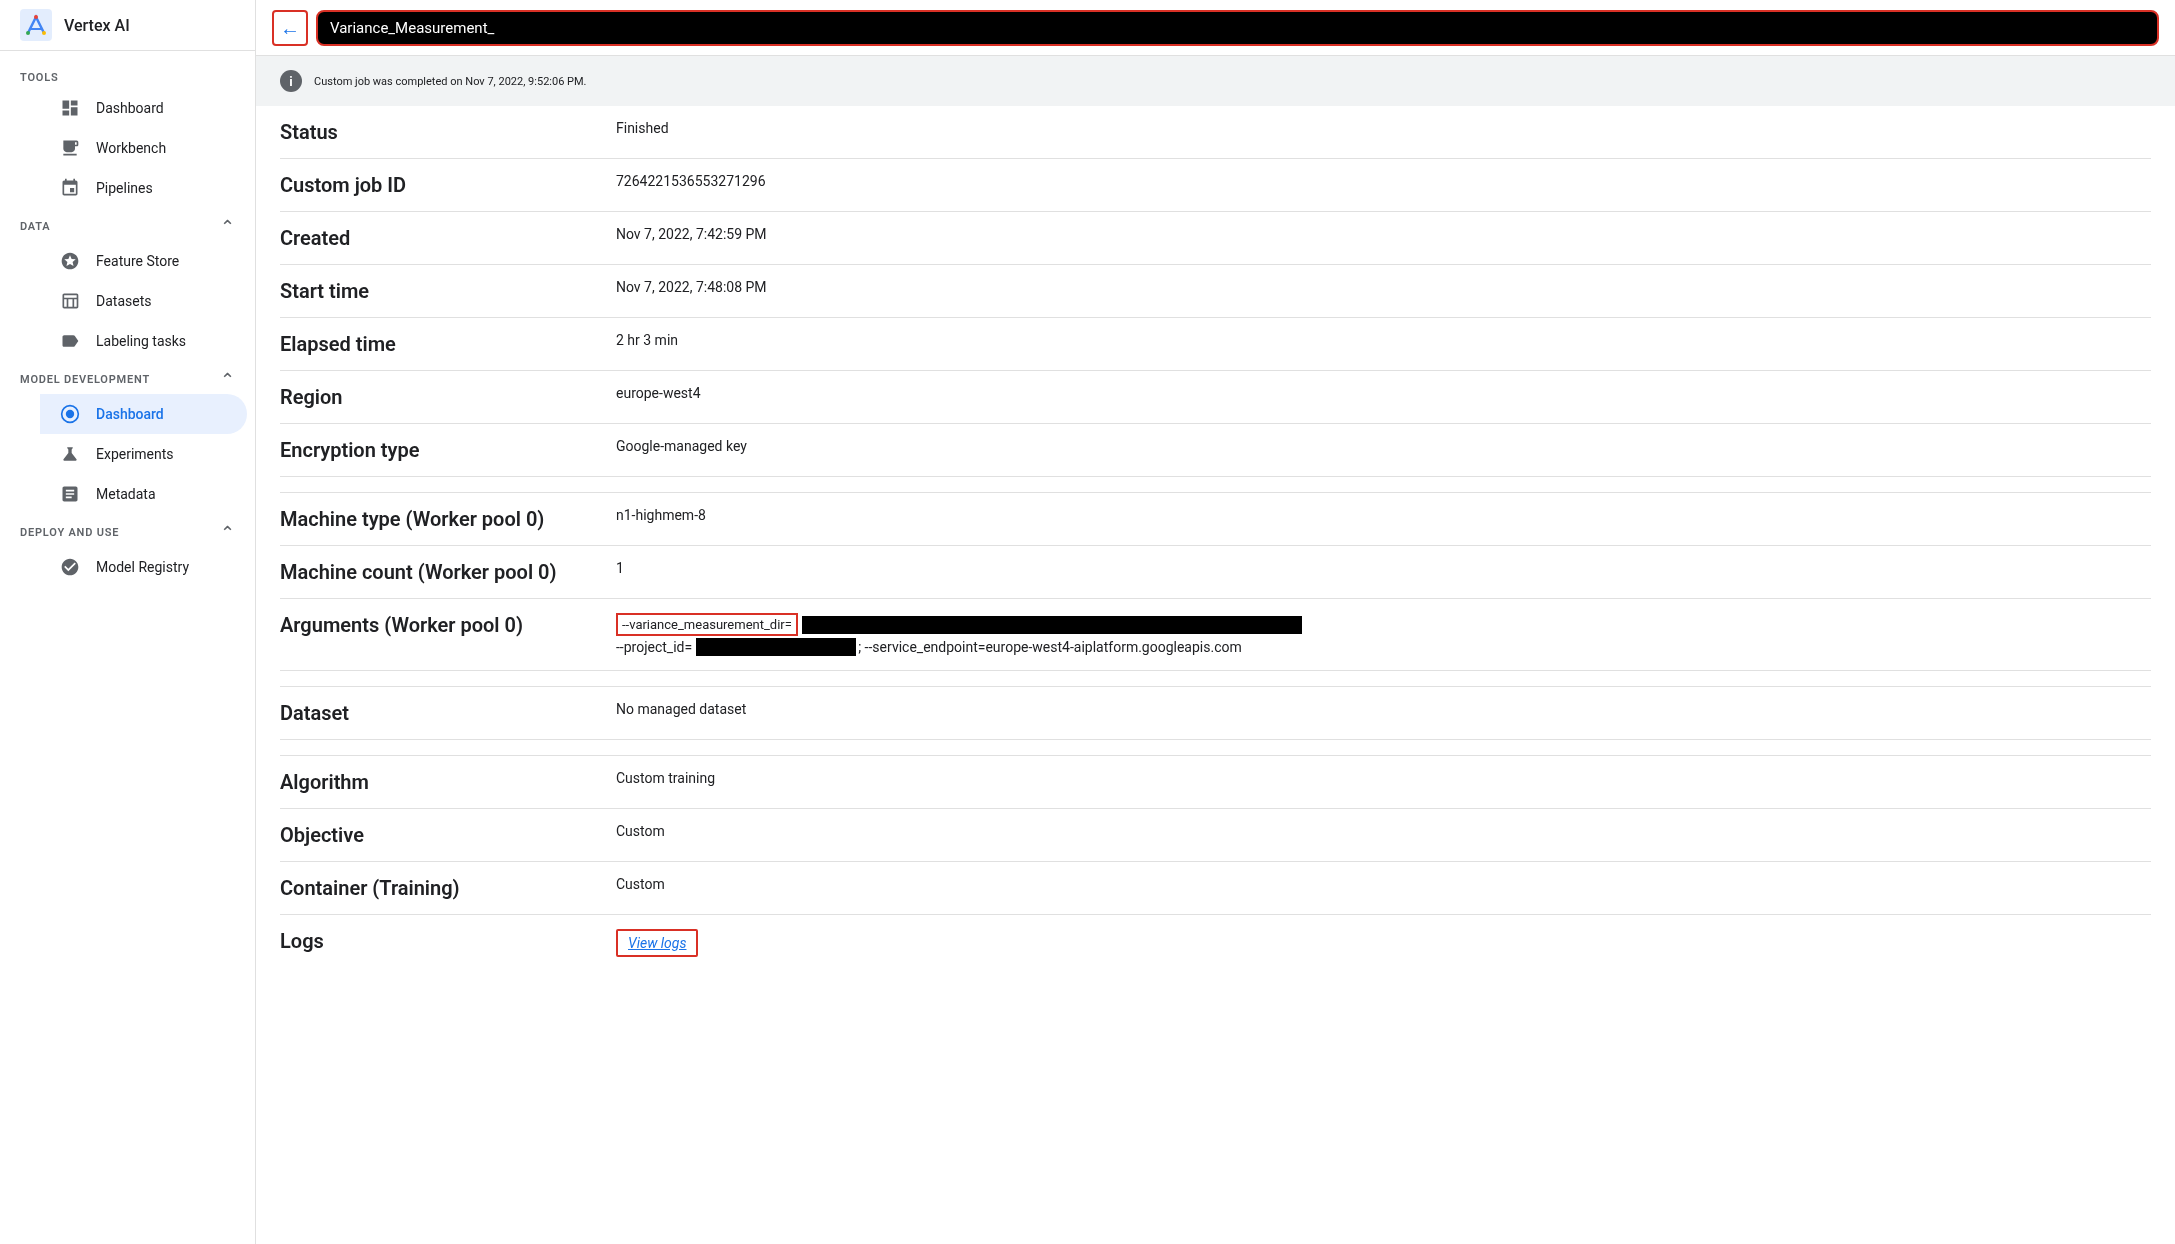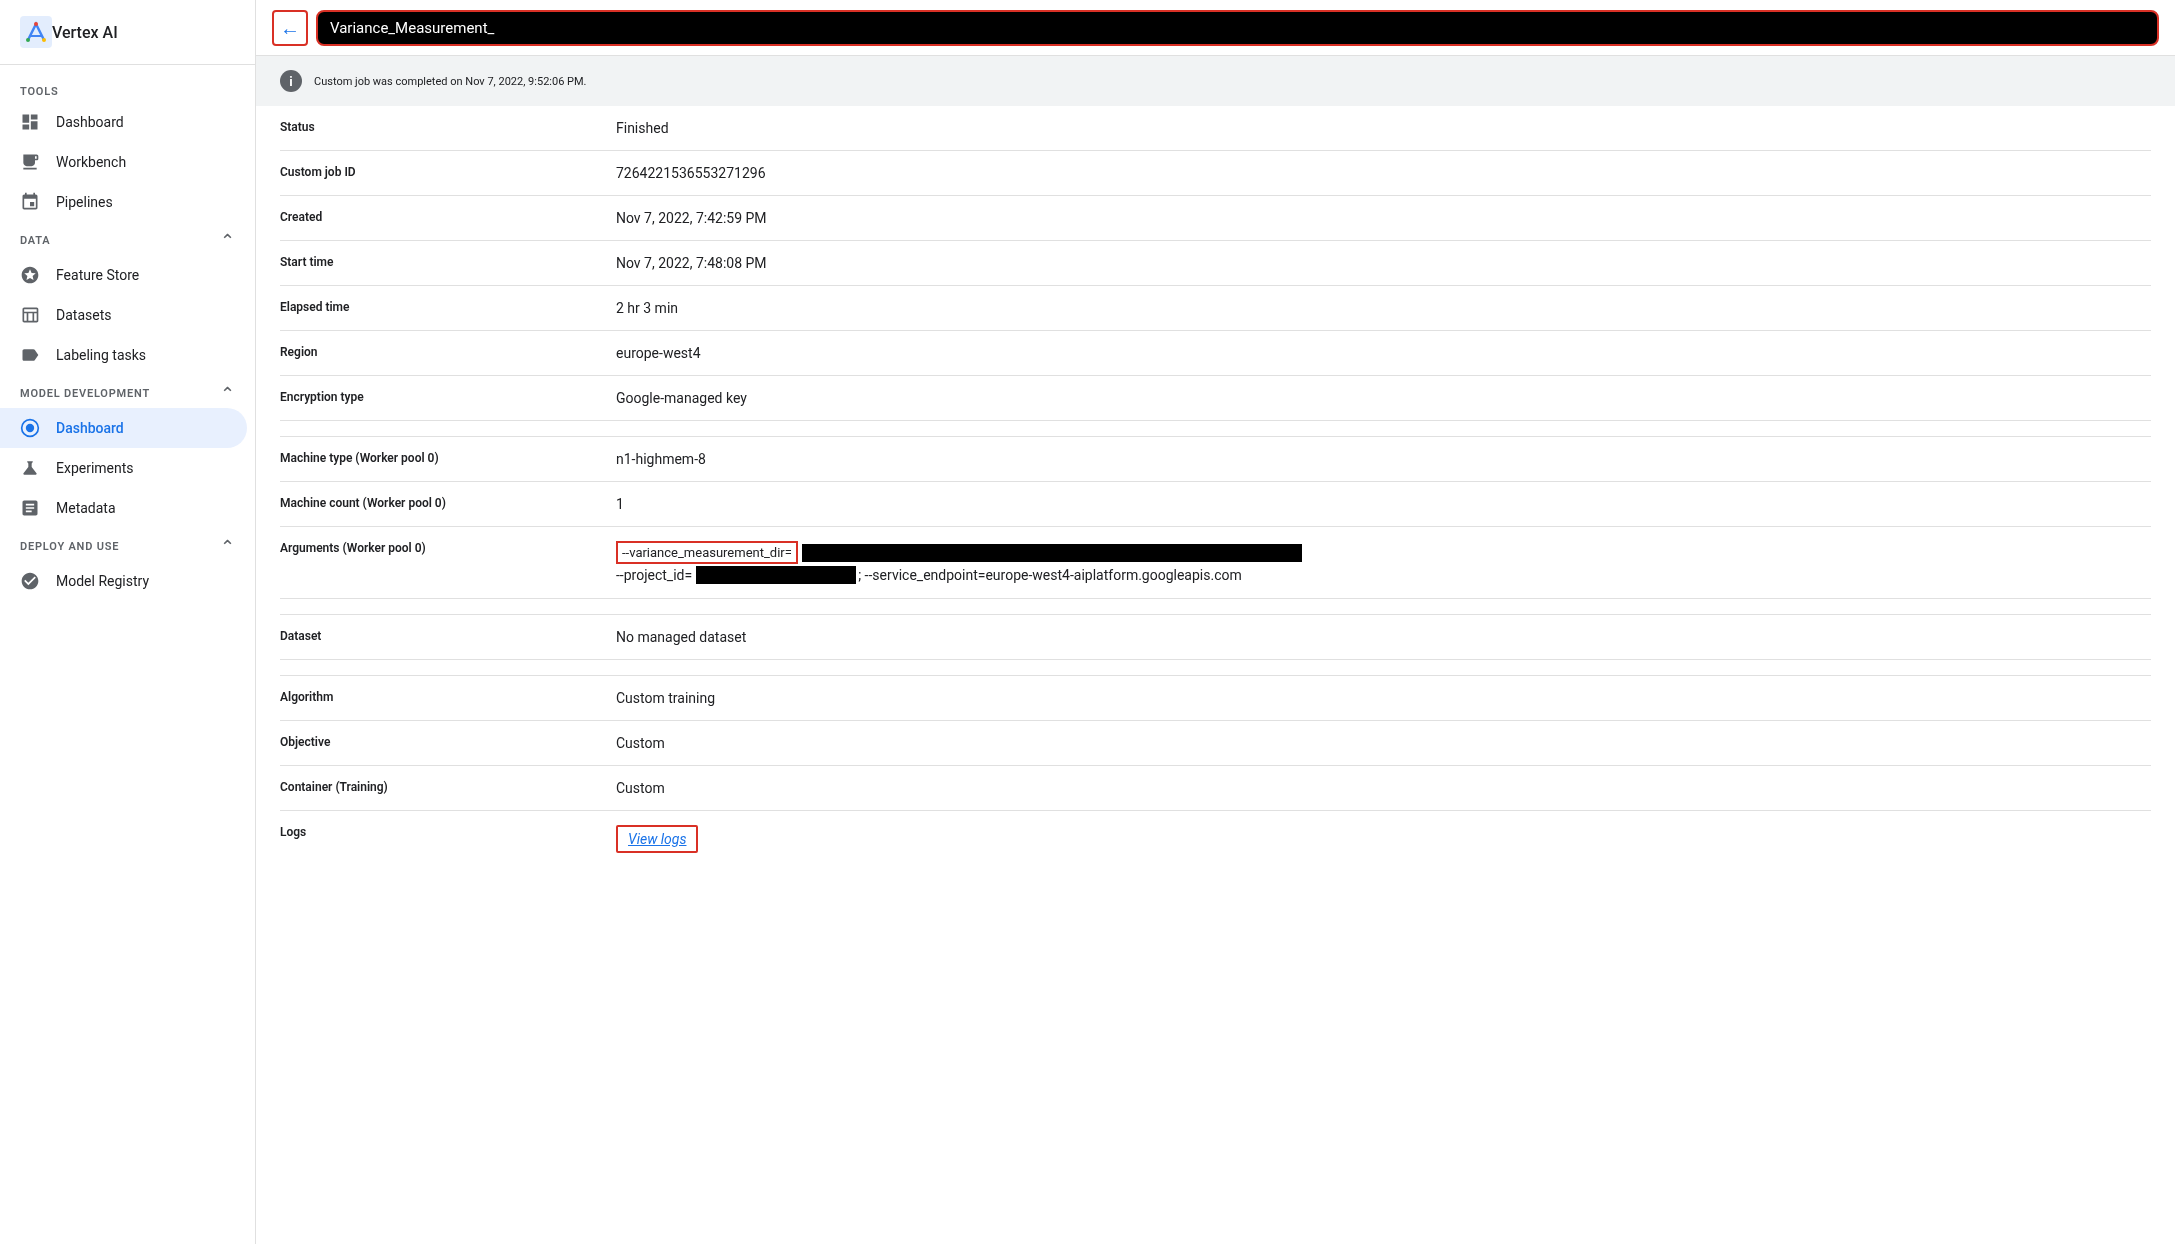--- a/index.html
+++ b/index.html
@@ -12,21 +12,22 @@
       background: #fff;
       border-right: 1px solid #e0e0e0;
       display: flex;
       flex-direction: column;
       overflow-y: auto;
       padding-bottom: 20px;
     }
     .sidebar-logo {
       display: flex;
       align-items: center;
-      padding: 16px 20px;
+      padding: 9px 20px;
+      gap: 12px;
       border-bottom: 1px solid #e0e0e0;
       margin-bottom: 8px;
     }
     .logo-icon {
       width: 32px;
       height: 32px;
     }
     .logo-text {
       font-size: 16px;
       font-weight: 500;
@@ -44,20 +45,21 @@
       display: flex;
       align-items: center;
       gap: 16px;
       padding: 10px 20px;
       cursor: pointer;
       color: #202124;
       font-size: 14px;
       border-radius: 0 24px 24px 0;
       margin-right: 8px;
       transition: background 0.1s;
+      margin-left: 40px;
     }
     .sidebar-item.active {
       background: #e8f0fe;
       color: #1a73e8;
       font-weight: 500;
     }
     .sidebar-item.active .item-icon { color: #1a73e8; }
     .item-icon {
       width: 20px;
       height: 20px;
@@ -178,21 +180,21 @@
       align-items: flex-start;
       padding: 14px 0;
       border-bottom: 1px solid #e0e0e0;
       gap: 16px;
     }
     .detail-row:last-child { border-bottom: none; }
     .detail-label {
       width: 320px;
       min-width: 320px;
       font-weight: 600;
-      font-size: 12px;
+      font-size: 20px;
       color: #202124;
     }
     .detail-value {
       flex: 1;
       font-size: 14px;
       color: #202124;
       word-break: break-all;
     }
     .args-value {
       display: flex;

